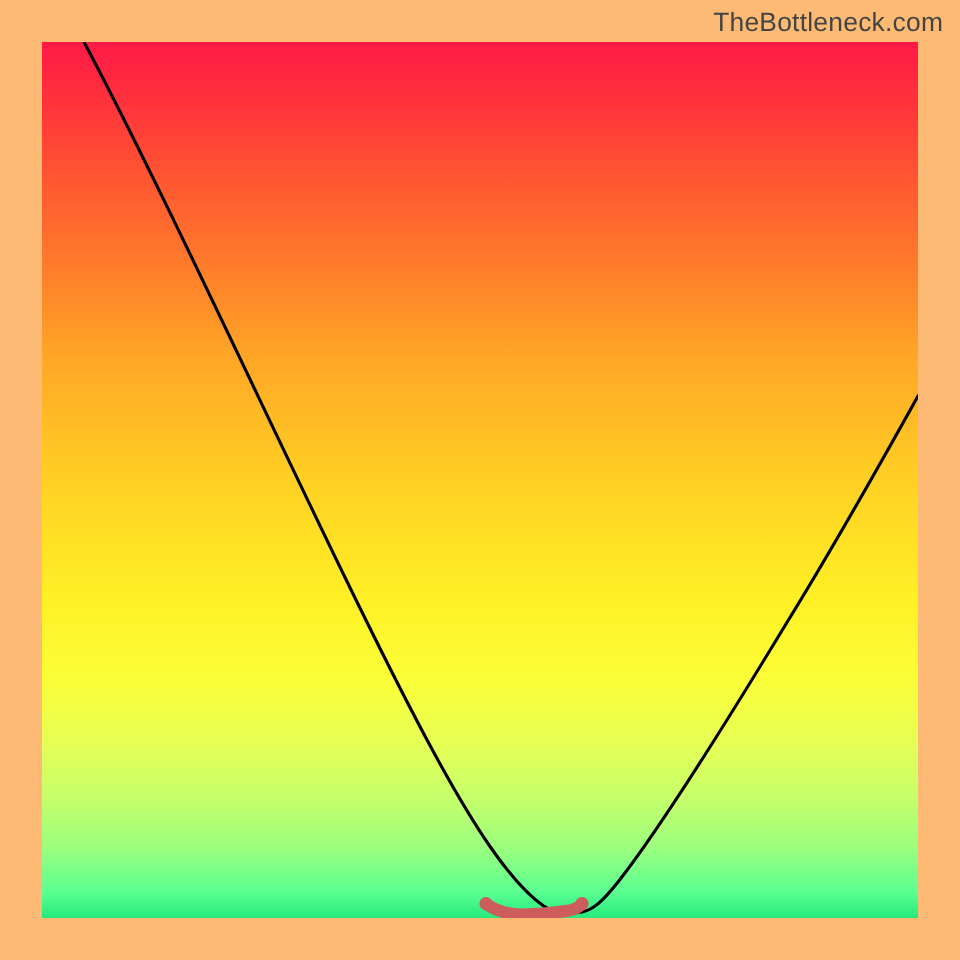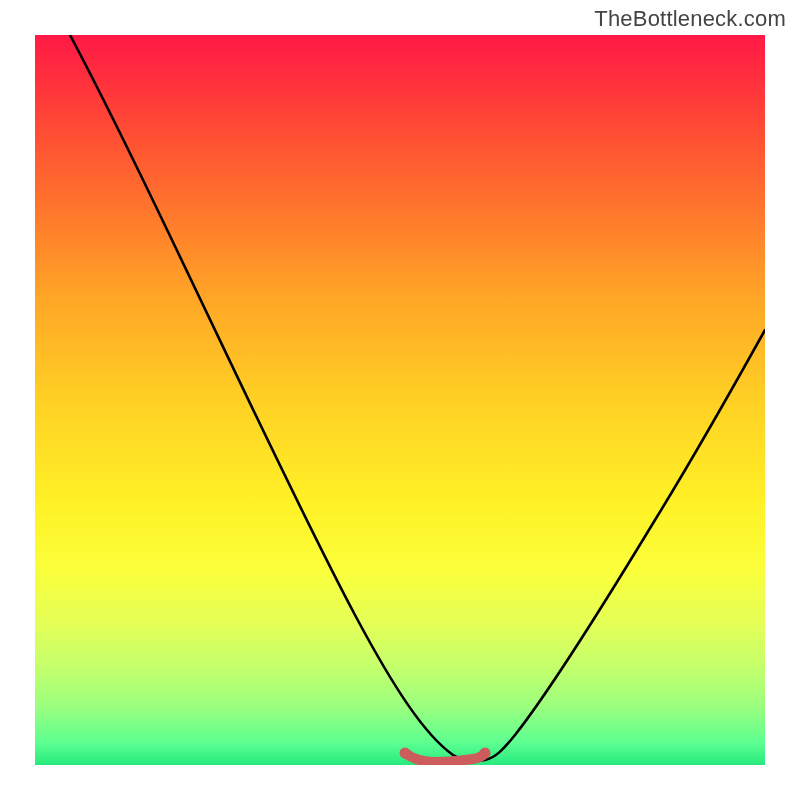--- a/index.html
+++ b/index.html
@@ -9,21 +9,21 @@
     height: 800px;
     background: #000;
     font-family: Arial, Helvetica, sans-serif;
   }
   .frame {
     position: absolute;
     top: 0;
     left: 0;
     width: 800px;
     height: 800px;
-    background: #ffffff;
+    background: #fdba74;
   }
   .plot-area {
     position: absolute;
     top: 35px;
     left: 35px;
     width: 730px;
     height: 730px;
     overflow: hidden;
   }
   .gradient-bg {

